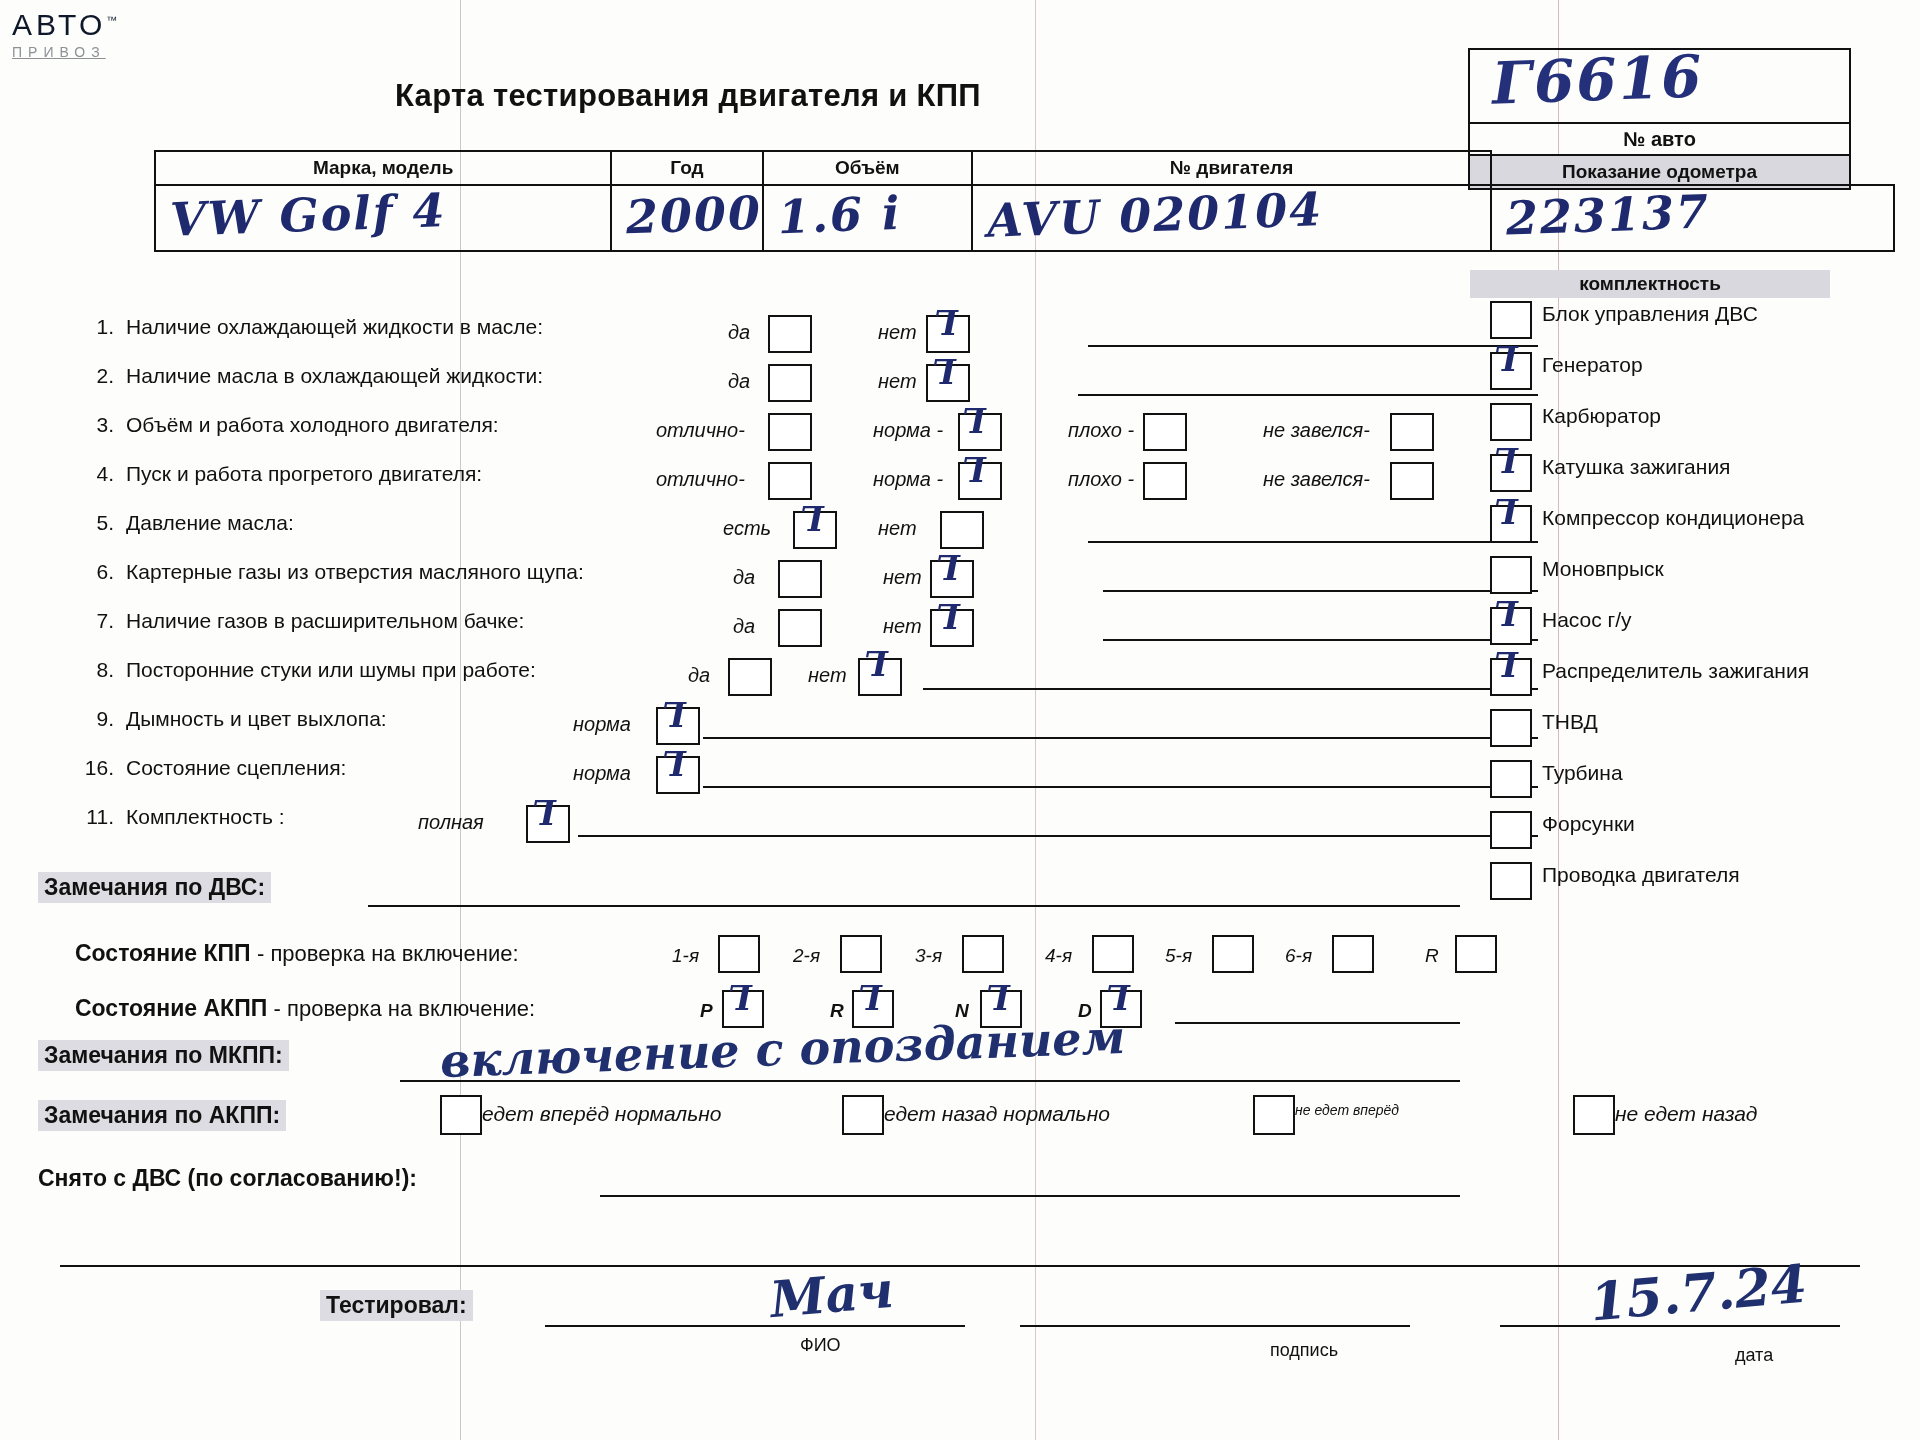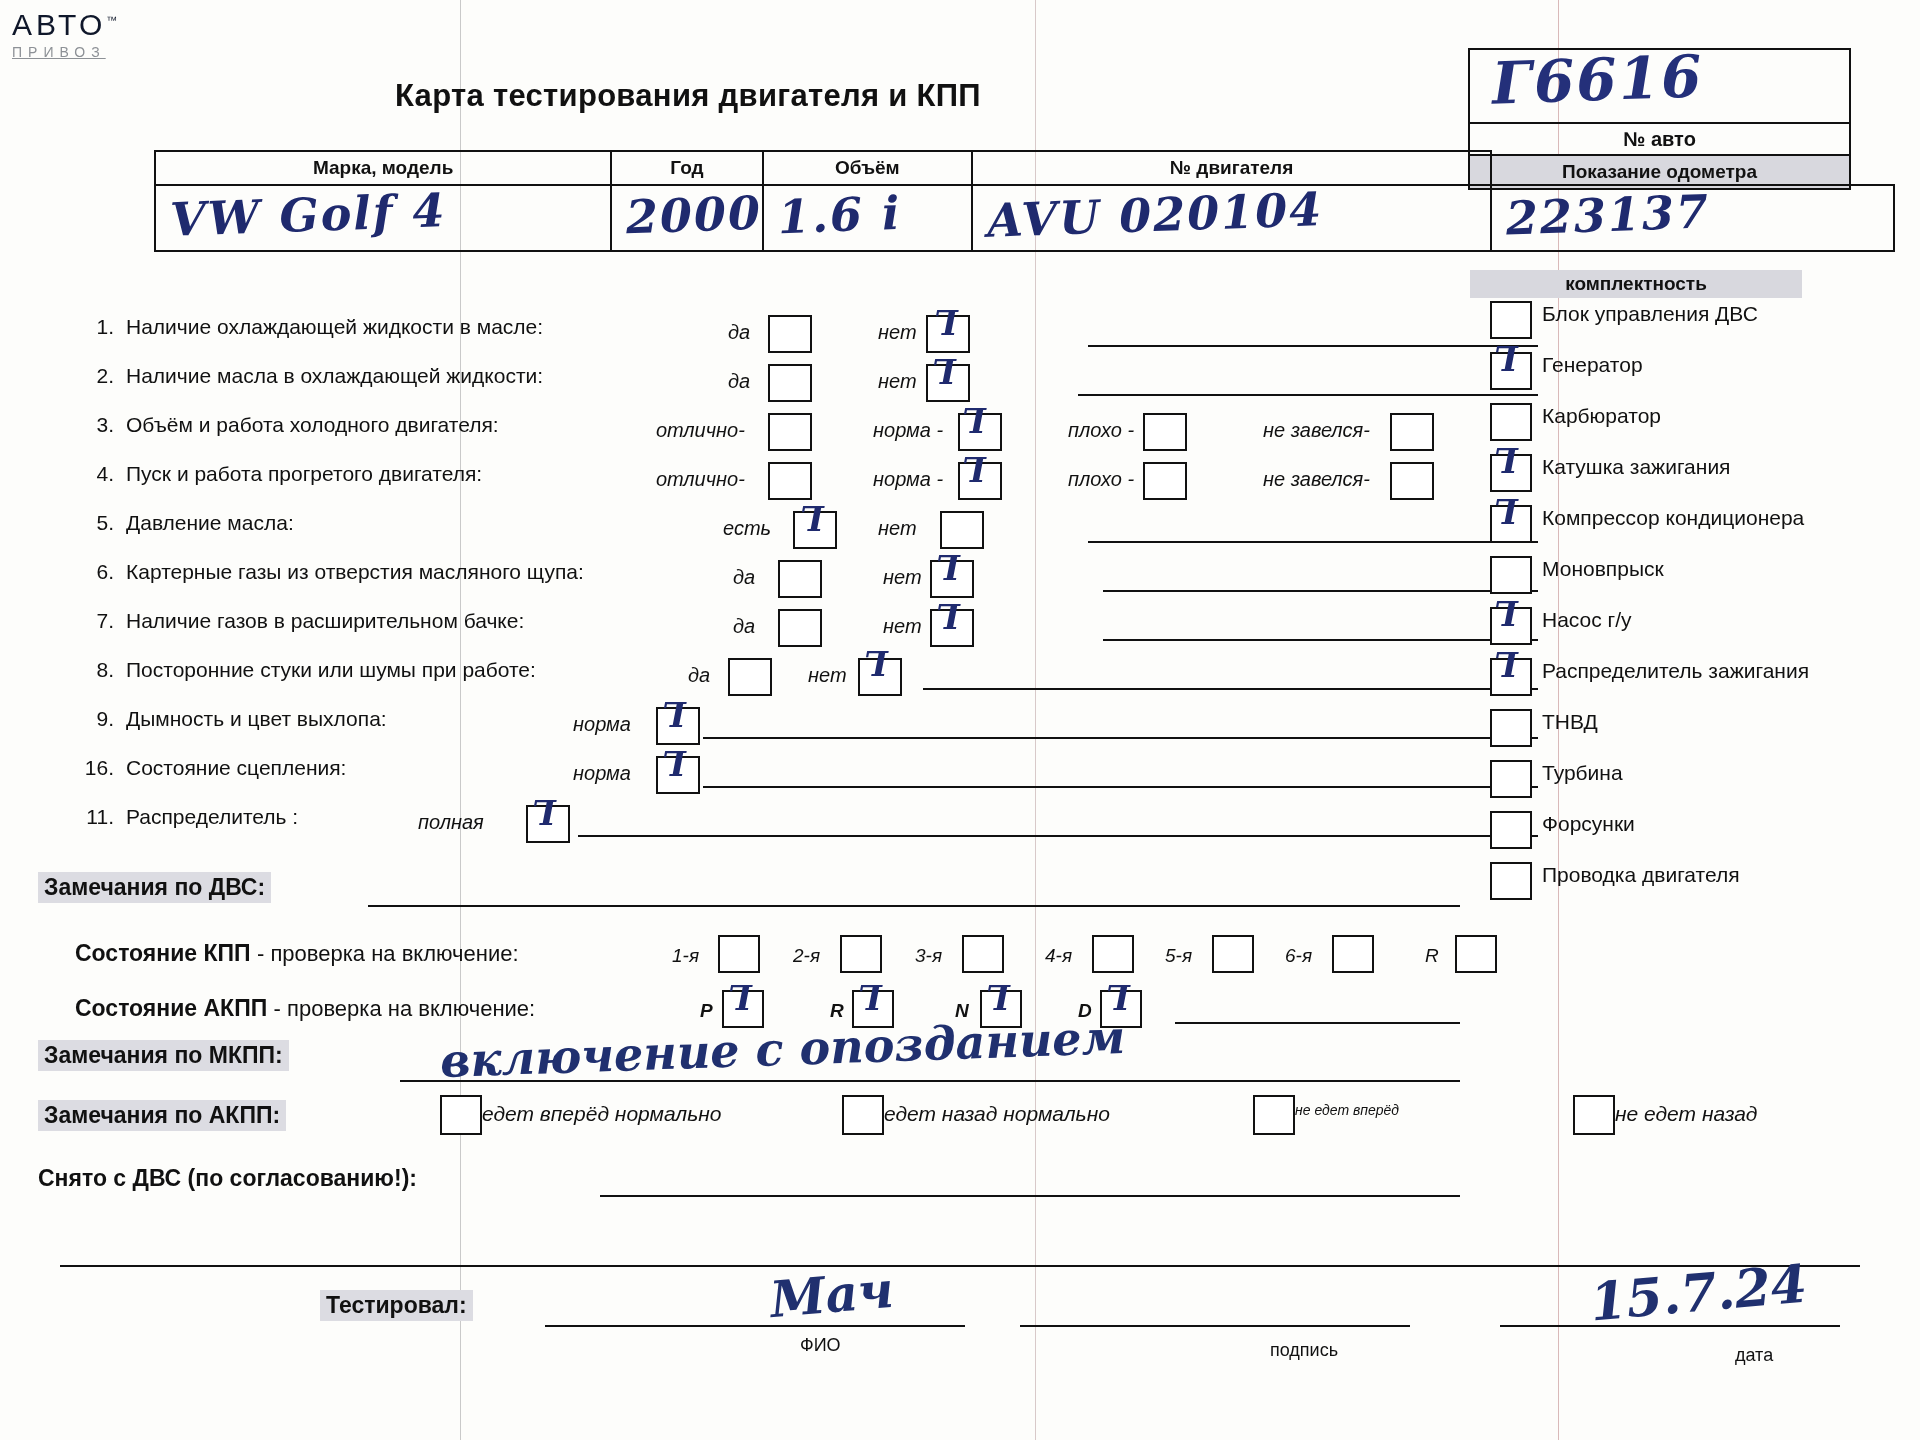--- a/index.html
+++ b/index.html
@@ -76,21 +76,21 @@
   .tick{
     position:absolute;font-family:"DejaVu Serif",serif;color:#1f2a6e;
     font-size:34px;font-weight:bold;font-style:italic;
   }
   .uline{position:absolute;height:2px;background:#111;}
 
   
   .kompl{position:absolute;left:1470px;top:270px;width:400px;}
   .kompl .ktitle{
     background:#d8d8de;text-align:center;font-size:19px;font-weight:bold;
-    height:28px;line-height:28px;width:332px;
+    height:28px;line-height:28px;width:360px;
   }
   .kitem{position:relative;height:51px;}
   .kitem .kbox{position:absolute;left:20px;top:3px;width:38px;height:34px;border:2px solid #111;background:#fff;}
   .kitem .klabel{position:absolute;left:72px;top:4px;font-size:21px;}
   .kitem .ktick{position:absolute;left:24px;top:-10px;font-family:"DejaVu Serif",serif;font-size:34px;color:#1f2a6e;font-weight:bold;font-style:italic;}
 
   
   .seclabel{position:absolute;font-size:23px;font-weight:bold;background:#dcdce2;padding:2px 6px;}
   .secplain{position:absolute;font-size:23px;font-weight:bold;}
 
@@ -265,21 +265,21 @@
       <span class="num">16.</span>
       <span class="txt">Состояние сцепления:</span>
       <span class="opt" style="left:495px;top:6px">норма</span>
       <span class="box" style="left:578px;top:0"></span>
       <span class="tick" style="left:584px;top:-12px">Ꞁ</span>
       <span class="uline" style="left:625px;top:30px;width:835px"></span>
     </div>
 
     <div class="row">
       <span class="num">11.</span>
-      <span class="txt">Распределитель :</span>
+      <span class="txt">Комплектность :</span>
       <span class="opt" style="left:340px;top:6px">полная</span>
       <span class="box" style="left:448px;top:0"></span>
       <span class="tick" style="left:454px;top:-12px">Ꞁ</span>
       <span class="uline" style="left:500px;top:30px;width:960px"></span>
     </div>
   </div>
 
   <div class="kompl">
     <div class="ktitle">комплектность</div>
 

